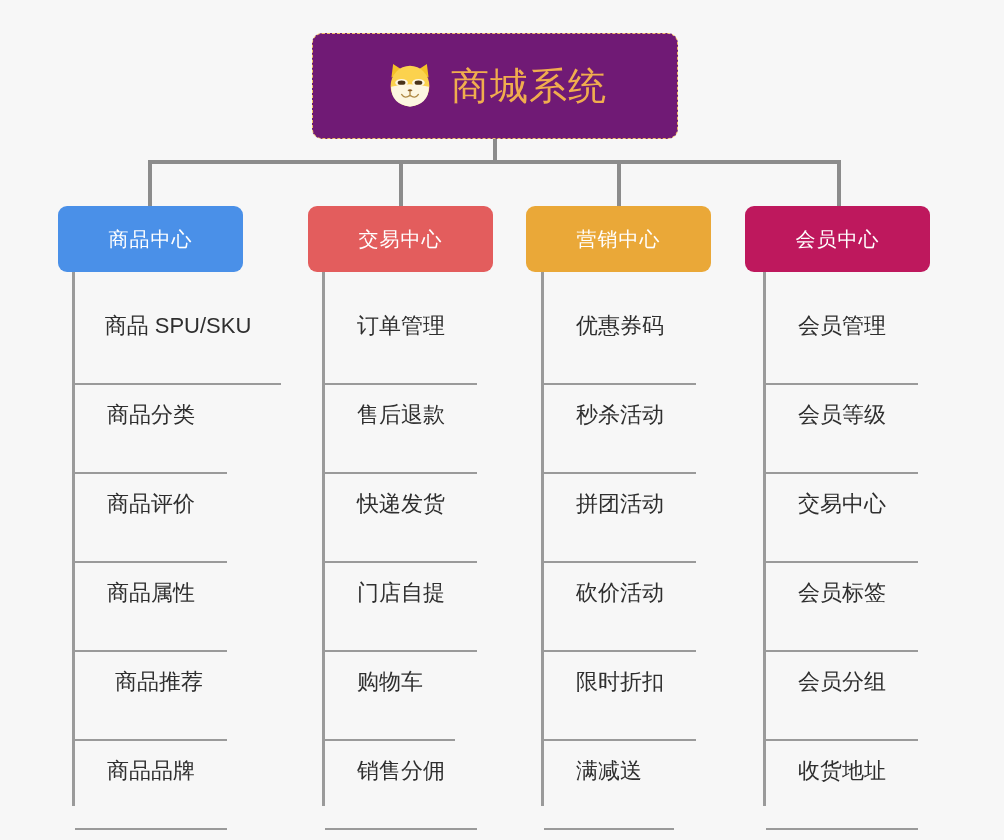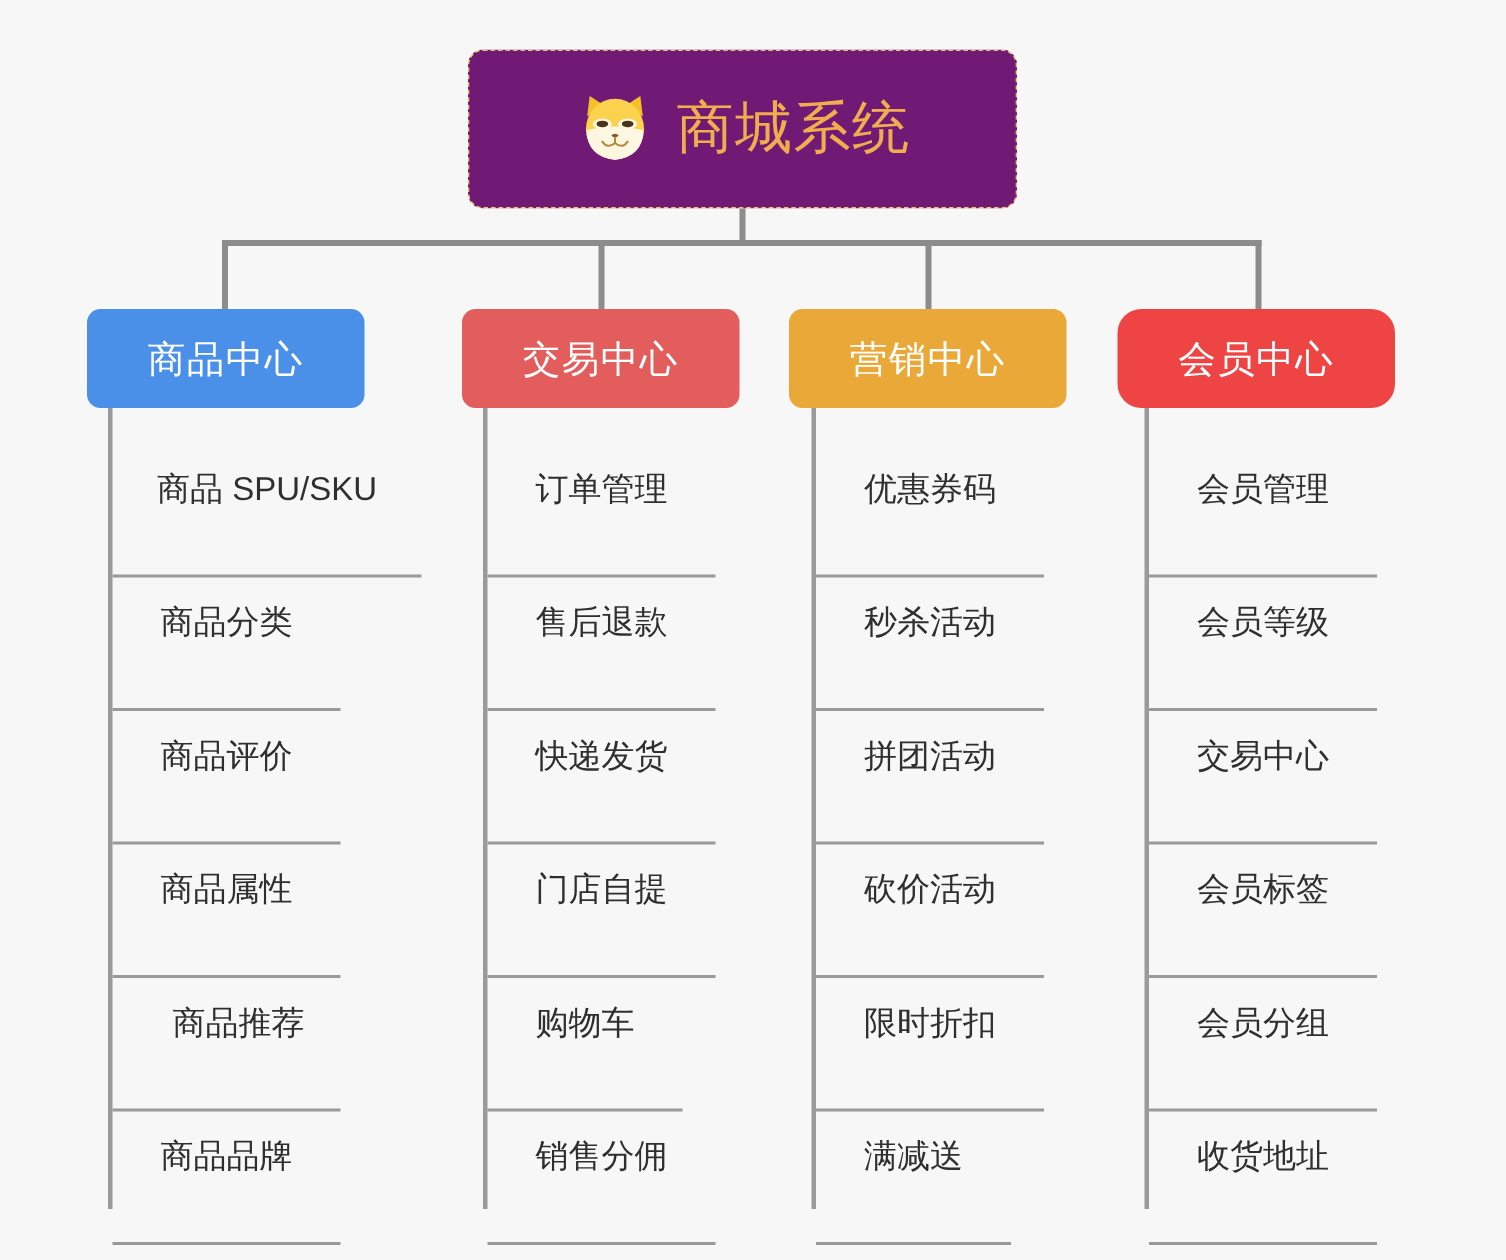--- a/index.html
+++ b/index.html
@@ -60,21 +60,21 @@
   
   .cat-box {
     position: absolute;
     height: 66px;
     box-sizing: border-box;
     border-radius: 9px;
     display: flex;
     align-items: center;
     justify-content: center;
     color: #ffffff;
-    font-size: 25px;
+    font-size: 20px;
     letter-spacing: 1px;
     white-space: nowrap;
   }
 
   
   .branch {
     position: absolute;
     top: 272px;
   }
   .trunk {
@@ -141,21 +141,21 @@
 
   <div class="cat-box" style="left:58px;  top:206px; width:185px; background:#4a90e8;">
     <span>商品中心</span>
   </div>
   <div class="cat-box" style="left:526px; top:206px; width:185px; background:#eaa838;">
     <span>营销中心</span>
   </div>
   <div class="cat-box" style="left:308px; top:206px; width:185px; background:#e35d5d;">
     <span>交易中心</span>
   </div>
-  <div class="cat-box" style="left:745px; top:206px; width:185px; background:#ef4444;border-radius:16px;">
+  <div class="cat-box" style="left:745px; top:206px; width:185px; background:#be185d;">
     <span>会员中心</span>
   </div>
 
   <div id="branches-layer">
       <div class="branch" style="left: 72px;">
         <div class="trunk" style="height: 534px; background: rgb(154, 154, 154);"></div>
         <div class="leaf" style="top: 0px; width: 206px;">
           <span class="leaf-label">商品 SPU/SKU</span>
         </div>
         <div class="leaf" style="top: 89px; width: 152px;">

